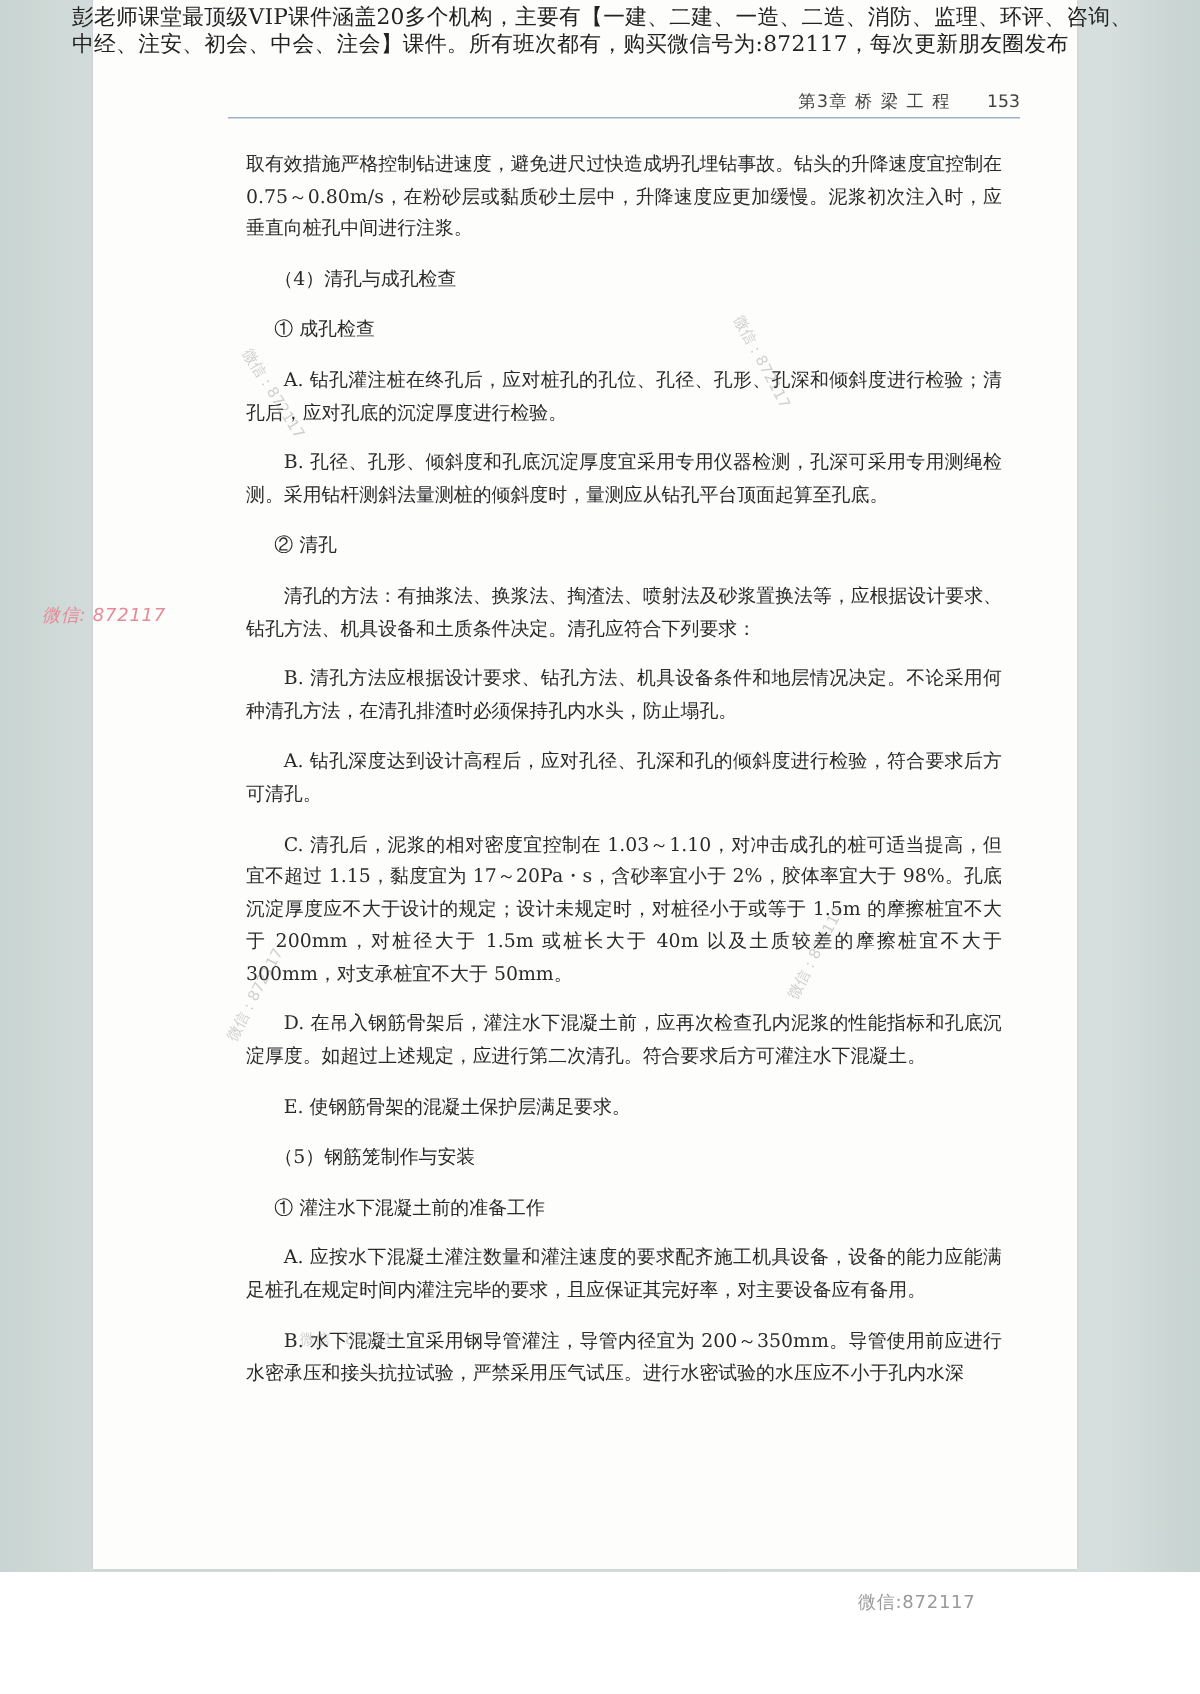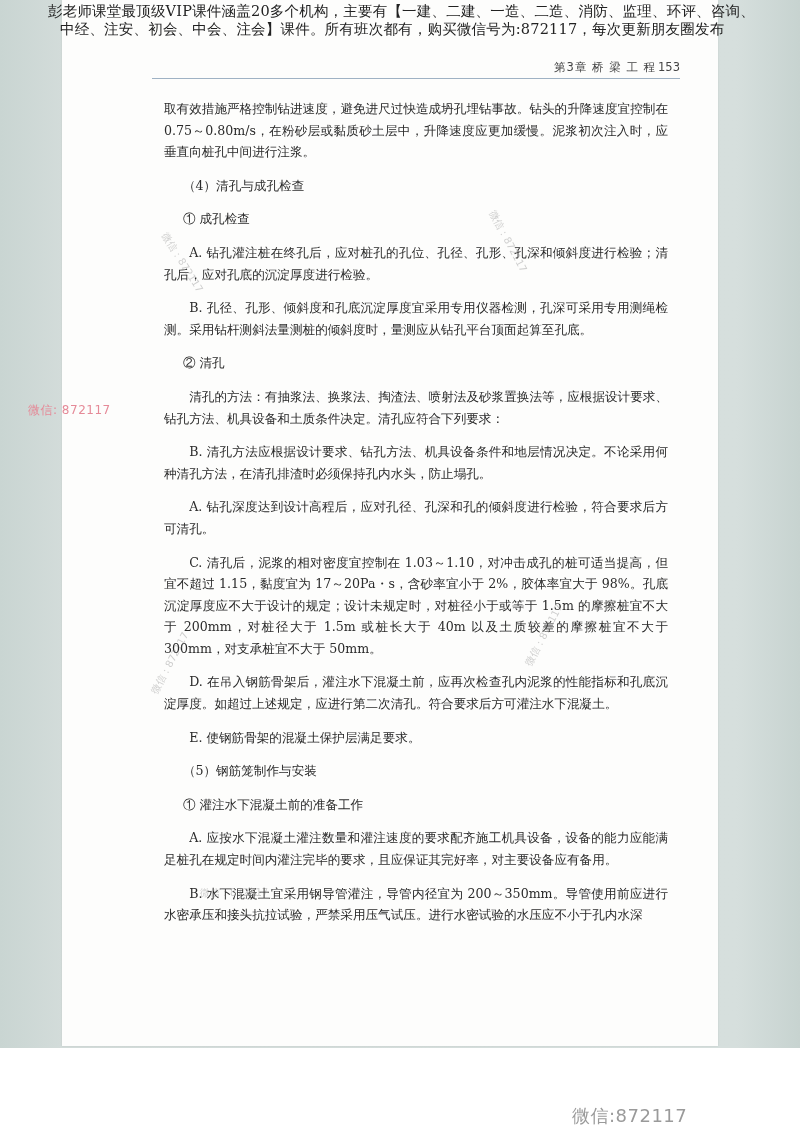--- a/index.html
+++ b/index.html
@@ -20,52 +20,52 @@
   .banner {
     position: absolute; left: 0; top: 0; width: 636px; height: 40px;
     z-index: 5;
   }
   .banner-line {
     position: absolute; left: 48px; white-space: nowrap;
     font-family: "DejaVu Serif", serif; font-size: 14.5px; color: #222;
     letter-spacing: 0.2px;
   }
   .banner-line.l1 { top: 2px; }
-  .banner-line.l2 { top: 20px; margin-left: 12px; }
+  .banner-line.l2 { top: 20px; }
   .running-head {
     position: absolute; right: 120px; top: 60px;
     font-family: "DejaVu Sans", sans-serif; font-size: 11.5px; color: #444;
     letter-spacing: 1px;
   }
-  .running-head .page-no { margin-left: 2px; letter-spacing: 0; }
+  .running-head .page-no { margin-left: 24px; letter-spacing: 0; }
   .head-rule {
     position: absolute; left: 152px; top: 78px; width: 528px; height: 1px;
     background: #9fb2c4;
   }
   .body-text {
     position: absolute; left: 152px; top: 86px; width: 528px;
     font-size: 12.6px; line-height: 21.6px; color: #2a2a2a;
     text-align: justify; text-justify: inter-character;
   }
   .body-text p { margin: 12px; }
   .body-text p.indent { text-indent: 2em; }
   .body-text p.heading { padding-left: 1.5em; }
   .wm-left {
     position: absolute; left: 28px; top: 402px;
-    font-family: "DejaVu Sans", sans-serif; 
+    font-family: "DejaVu Sans", sans-serif; font-style: italic;
     font-size: 12px; color: #e58a98; letter-spacing: 0.5px;
   }
   .wm-diag {
     position: absolute; font-family: "DejaVu Sans", sans-serif;
     font-size: 10px; color: rgba(120,120,120,0.35);
     transform-origin: left top; white-space: nowrap;
   }
   .wm-bottom {
-    position: absolute; left: 572px; top: 1104px;
-    font-family: "DejaVu Sans", sans-serif; font-size: 18px;
+    position: absolute; left: 572px; top: 1060px;
+    font-family: "DejaVu Sans", sans-serif; font-size: 12px;
     color: #9a9a9a; letter-spacing: 0.5px;
   }
 </style>
 </head>
 <body>
 
 <div class="scan-bg"></div>
 <div class="paper"></div>
 
 <div class="banner">

